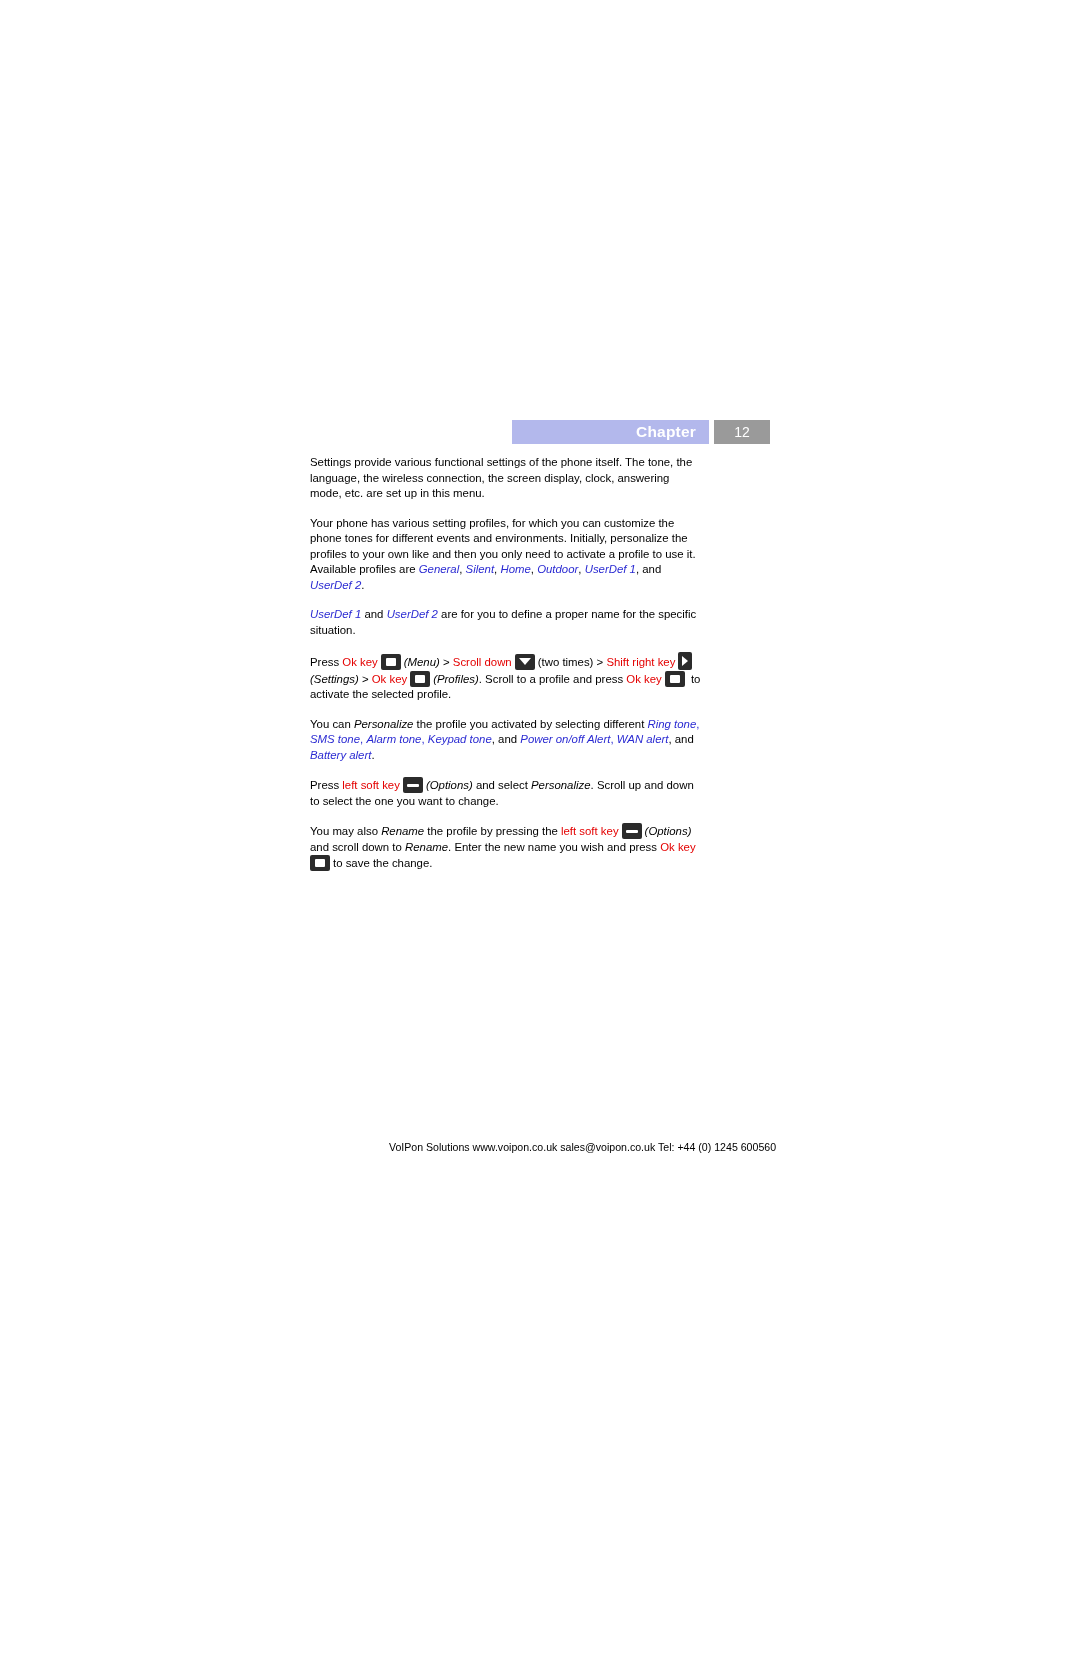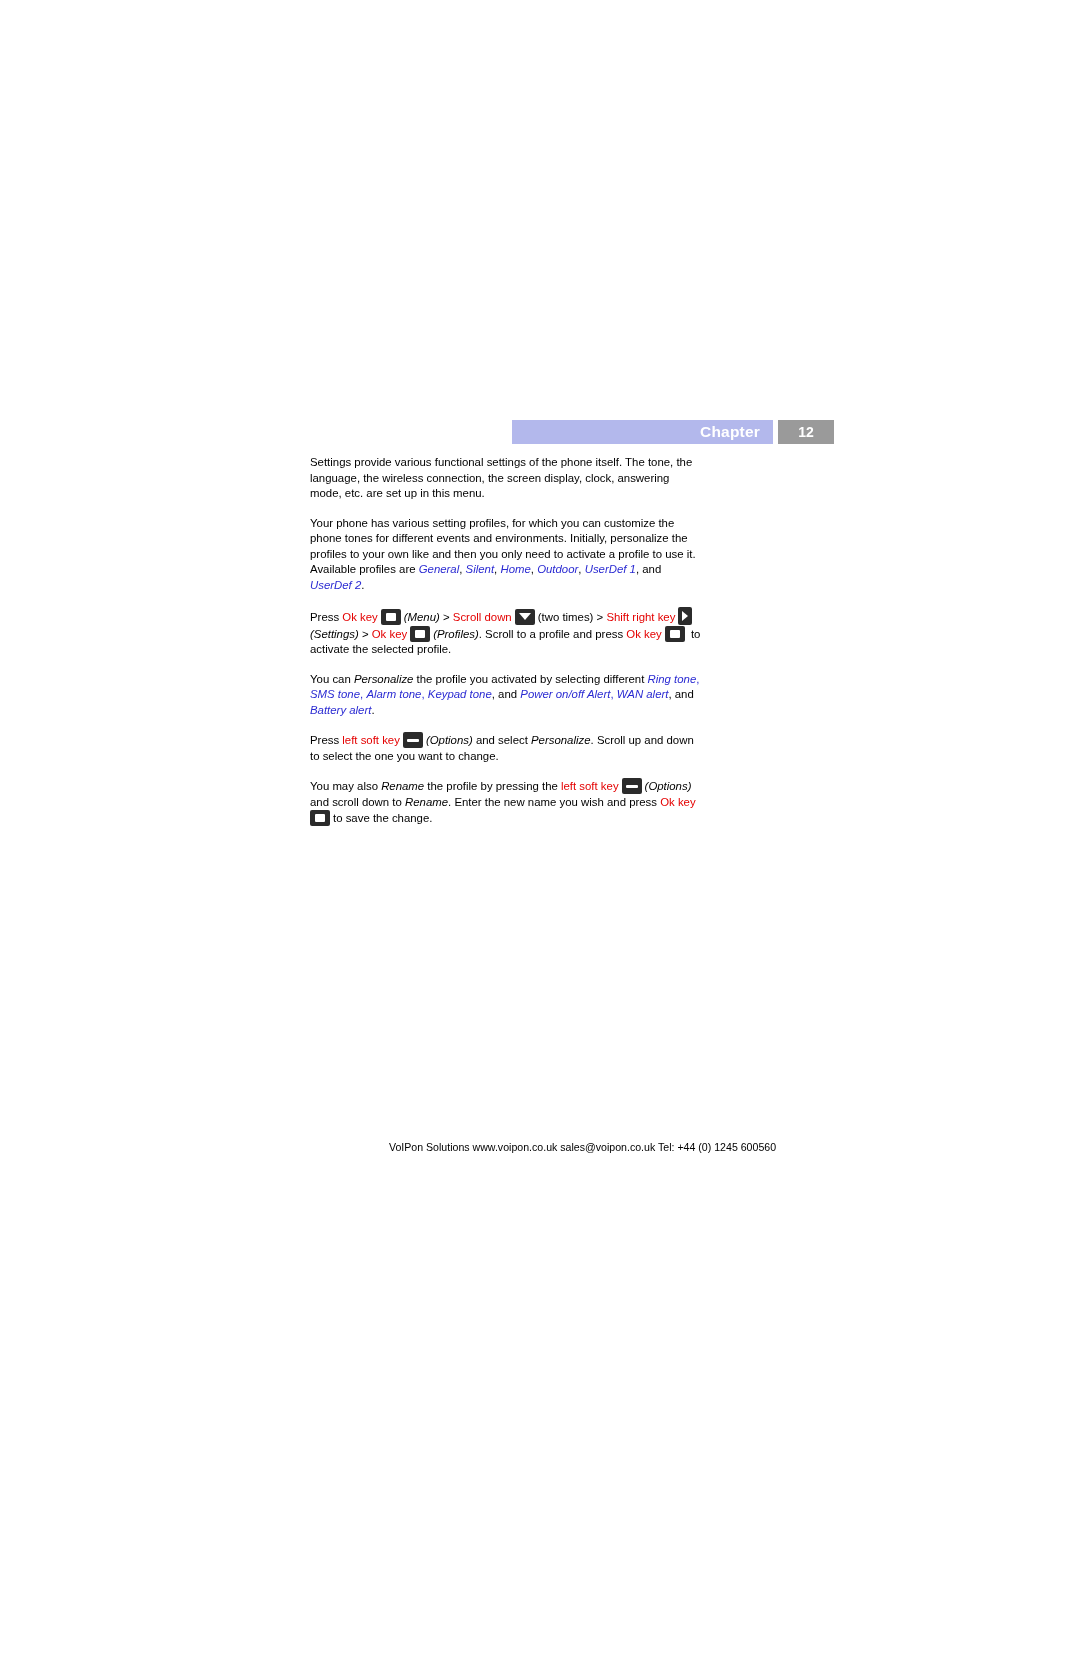--- a/index.html
+++ b/index.html
@@ -18,21 +18,21 @@
     left: 0; top: 0;
     width: 1080px;
     height: 1669px;
     overflow: hidden;
   }
   
   .chapter-bar {
     position: absolute;
     left: 512px;
     top: 420px;
-    width: 322px;
+    width: 258px;
     height: 24px;
     display: flex;
     align-items: stretch;
     border-radius: 7px;
   }
   .chapter-bar .left {
     background: #b3b8ec;
     flex: 1 1 auto;
     display: flex;
     align-items: center;
@@ -53,21 +53,21 @@
   .chapter-bar .right {
     width: 56px;
     background: #9a9a9a;
     display: flex;
     align-items: center;
     justify-content: center;
   }
   .chapter-bar .right span {
     color: #ffffff;
     font-size: 14px;
-    font-weight: bold;
+    font-weight: normal;
   }
 
   
   .content {
     position: absolute;
     left: 310px;
     top: 455px;
     width: 392px;
   }
   h1.sec {
@@ -203,20 +203,23 @@
   <div class="content">
 
 
     <p>Settings provide various functional settings of the phone itself. The tone, the language, the wireless connection, the screen display, clock, answering mode, etc. are set up in this menu.</p>
 
 
     <p>
       <span>Your phone has various setting profiles, for which you can customize the phone tones for different events and environments. Initially, personalize the profiles to your own like and then you only need to activate a profile to use it. Available profiles are </span><i class="blue">General</i>, <i class="blue">Silent</i>, <i class="blue">Home</i>, <i class="blue">Outdoor</i>, <i class="blue">UserDef 1</i><span>, and </span><i class="blue">UserDef 2</i><span>.</span>
     </p>
 
+    <p>
+      <i class="blue">UserDef 1</i><span> and </span><i class="blue">UserDef 2</i><span> are for you to define a proper name for the specific situation.</span>
+    </p>
 
     <p>
       <span>Press </span><span class="red">Ok key</span><span class="key key-ok"></span><i>(Menu)</i><span> &gt; </span><span class="red">Scroll down</span><span class="key key-down"></span><span>(two times) &gt; </span><span class="red">Shift right key</span><span class="key key-right"></span>
       <i>(Settings)</i><span> &gt; </span><span class="red">Ok key</span><span class="key key-ok"></span><i>(Profiles)</i><span>. Scroll to a profile and press </span><span class="red">Ok key</span><span class="key key-ok"></span>
       <span>to activate the selected profile.</span>
     </p>
 
     <p>
       <span>You can </span><i>Personalize</i><span> the profile you activated by selecting different </span><i class="blue">Ring tone</i><span class="blue">,</span>
       <i class="blue">SMS tone</i><span class="blue">, </span><i class="blue">Alarm tone</i><span class="blue">, </span><i class="blue">Keypad tone</i><span>, and </span><i class="blue">Power on/off Alert</i><span class="blue">, </span><i class="blue">WAN alert</i><span>, and </span><i class="blue">Battery alert</i><span>.</span>

